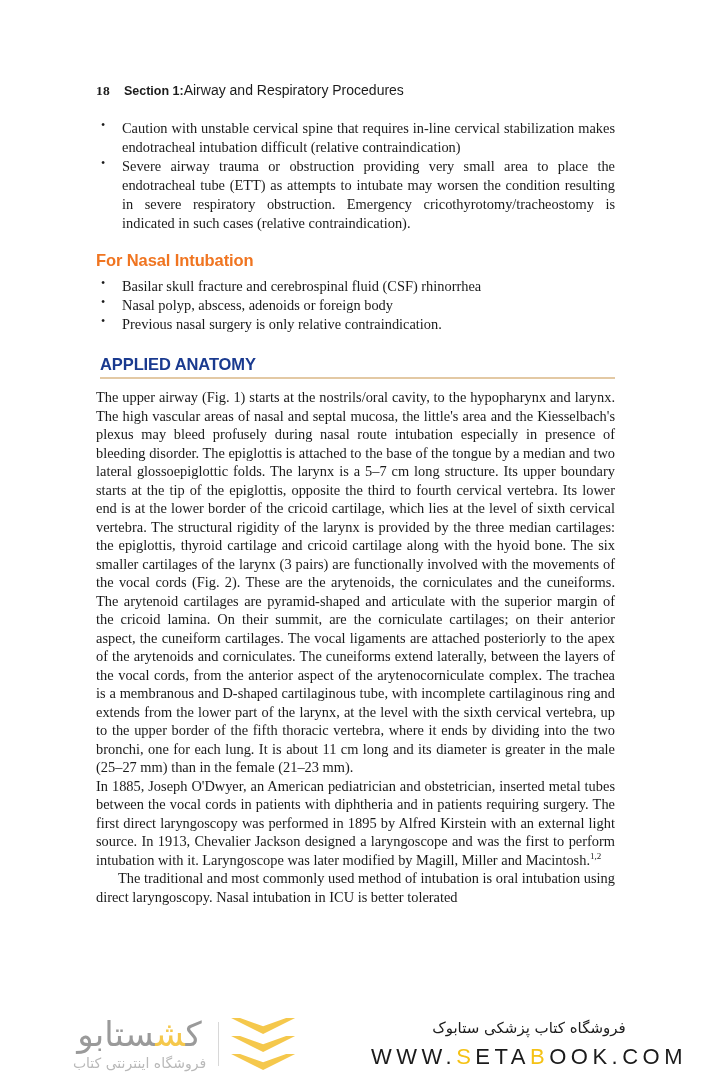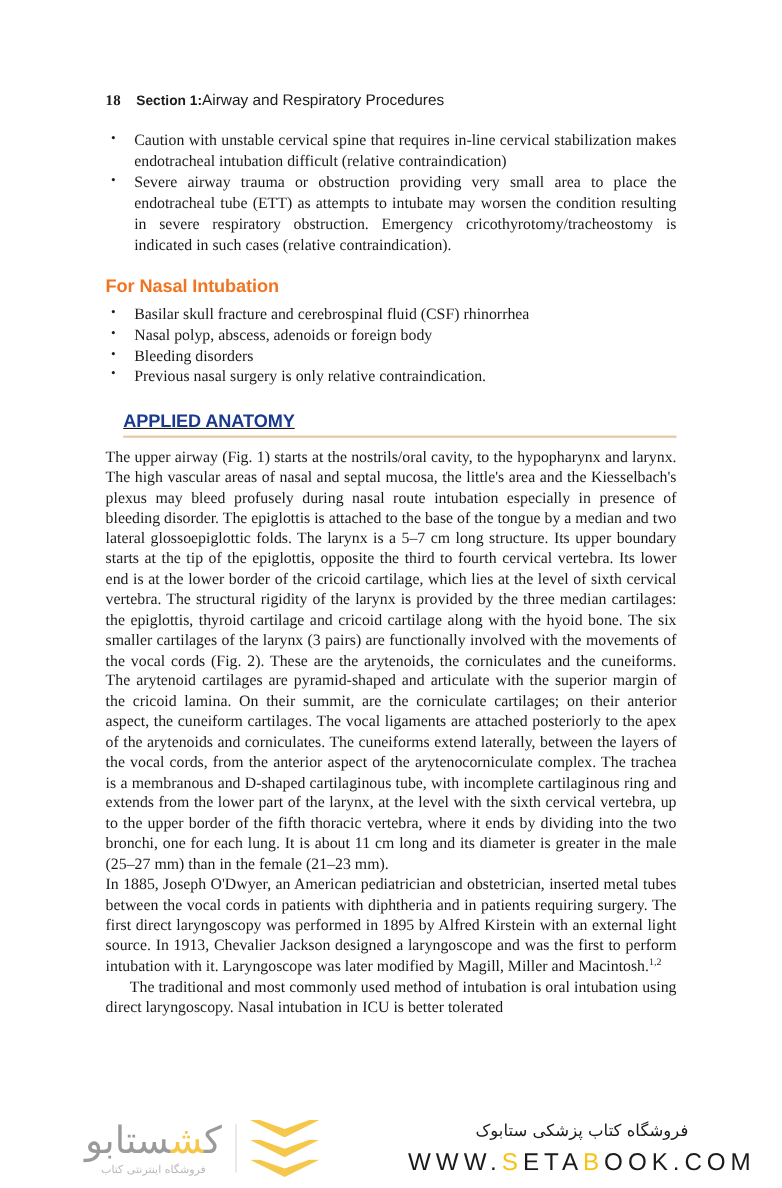--- a/index.html
+++ b/index.html
@@ -92,22 +92,21 @@
     font-family: "Liberation Sans", sans-serif;
     font-weight: bold;
     font-size: 16.5px;
     color: #F07521;
     letter-spacing: -0.1px;
     margin: 0 0 7px 0;
   }
 
   
   .sec-head-wrap {
-    margin: 22px 0 9px 16px;
-    text-decoration: underline;
+    margin: 22px 0 9px 4px;
   }
   .sec-head {
     font-family: "Liberation Sans", sans-serif;
     font-weight: bold;
     font-size: 16.5px;
     color: #1A3A8F;
     letter-spacing: -0.1px;
     margin: 0 0 3px 0;
   }
   .sec-rule {
@@ -159,21 +158,21 @@
     font-family: "DejaVu Sans", sans-serif;
     font-size: 34px;
     color: #9a9a9a;
     line-height: 1;
     direction: rtl;
     letter-spacing: 1px;
   }
   .brand-wordmark .hl { color: #F5C84C; }
   .brand-sub {
     font-family: "DejaVu Sans", sans-serif;
-    font-size: 10px;
+    font-size: 14px;
     color: #b9b9b9;
     direction: rtl;
     text-align: right;
     margin-top: 4px;
     letter-spacing: .3px;
   }
   .brand-left-col { display: flex; flex-direction: column; align-items: center; }
   .brand-divider {
     width: 1px;
     height: 44px;
@@ -240,21 +239,20 @@
       <li>Caution with unstable cervical spine that requires in-line cervical stabilization makes endotracheal intubation difficult (relative contraindication)</li>
       <li>Severe airway trauma or obstruction providing very small area to place the endotracheal tube (ETT) as attempts to intubate may worsen the condition resulting in severe respiratory obstruction. Emergency cricothyrotomy/tracheostomy is indicated in such cases (relative contraindication).</li>
     </ul>
 
     <div class="gap-after-list"></div>
 
     <div class="sub-head">For Nasal Intubation</div>
     <ul class="bullets tight">
       <li>Basilar skull fracture and cerebrospinal fluid (CSF) rhinorrhea</li>
       <li>Nasal polyp, abscess, adenoids or foreign body</li>
-      <li>Bleeding disorders</li>
       <li>Previous nasal surgery is only relative contraindication.</li>
     </ul>
 
     <div class="sec-head-wrap">
       <div class="sec-head">APPLIED ANATOMY</div>
       <div class="sec-rule"></div>
     </div>
     <p class="body">The upper airway (Fig. 1) starts at the nostrils/oral cavity, to the hypopharynx and larynx. The high vascular areas of nasal and septal mucosa, the little's area and the Kiesselbach's plexus may bleed profusely during nasal route intubation especially in presence of bleeding disorder. The epiglottis is attached to the base of the tongue by a median and two lateral glossoepiglottic folds. The larynx is a 5–7 cm long structure. Its upper boundary starts at the tip of the epiglottis, opposite the third to fourth cervical vertebra. Its lower end is at the lower border of the cricoid cartilage, which lies at the level of sixth cervical vertebra. The structural rigidity of the larynx is provided by the three median cartilages: the epiglottis, thyroid cartilage and cricoid cartilage along with the hyoid bone. The six smaller cartilages of the larynx (3 pairs) are functionally involved with the movements of the vocal cords (Fig. 2). These are the arytenoids, the corniculates and the cuneiforms. The arytenoid cartilages are pyramid-shaped and articulate with the superior margin of the cricoid lamina. On their summit, are the corniculate cartilages; on their anterior aspect, the cuneiform cartilages. The vocal ligaments are attached posteriorly to the apex of the arytenoids and corniculates. The cuneiforms extend laterally, between the layers of the vocal cords, from the anterior aspect of the arytenocorniculate complex. The trachea is a membranous and D-shaped cartilaginous tube, with incomplete cartilaginous ring and extends from the lower part of the larynx, at the level with the sixth cervical vertebra, up to the upper border of the fifth thoracic vertebra, where it ends by dividing into the two bronchi, one for each lung. It is about 11 cm long and its diameter is greater in the male (25–27 mm) than in the female (21–23 mm).</p>
 
     <p class="body"><span>In 1885, Joseph O'Dwyer, an American pediatrician and obstetrician, inserted metal tubes between the vocal cords in patients with diphtheria and in patients requiring surgery. The first direct laryngoscopy was performed in 1895 by Alfred Kirstein with an external light source. In 1913, Chevalier Jackson designed a laryngoscope and was the first to perform intubation with it. Laryngoscope was later modified by Magill, Miller and Macintosh.</span><sup class="cite">1,2</sup></p>

